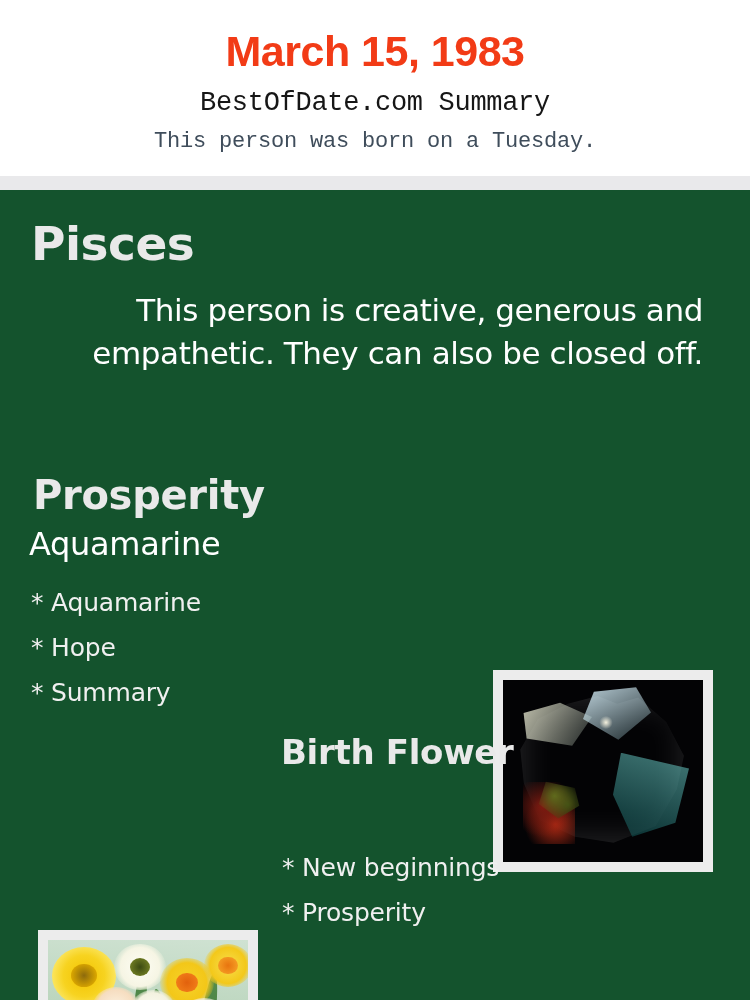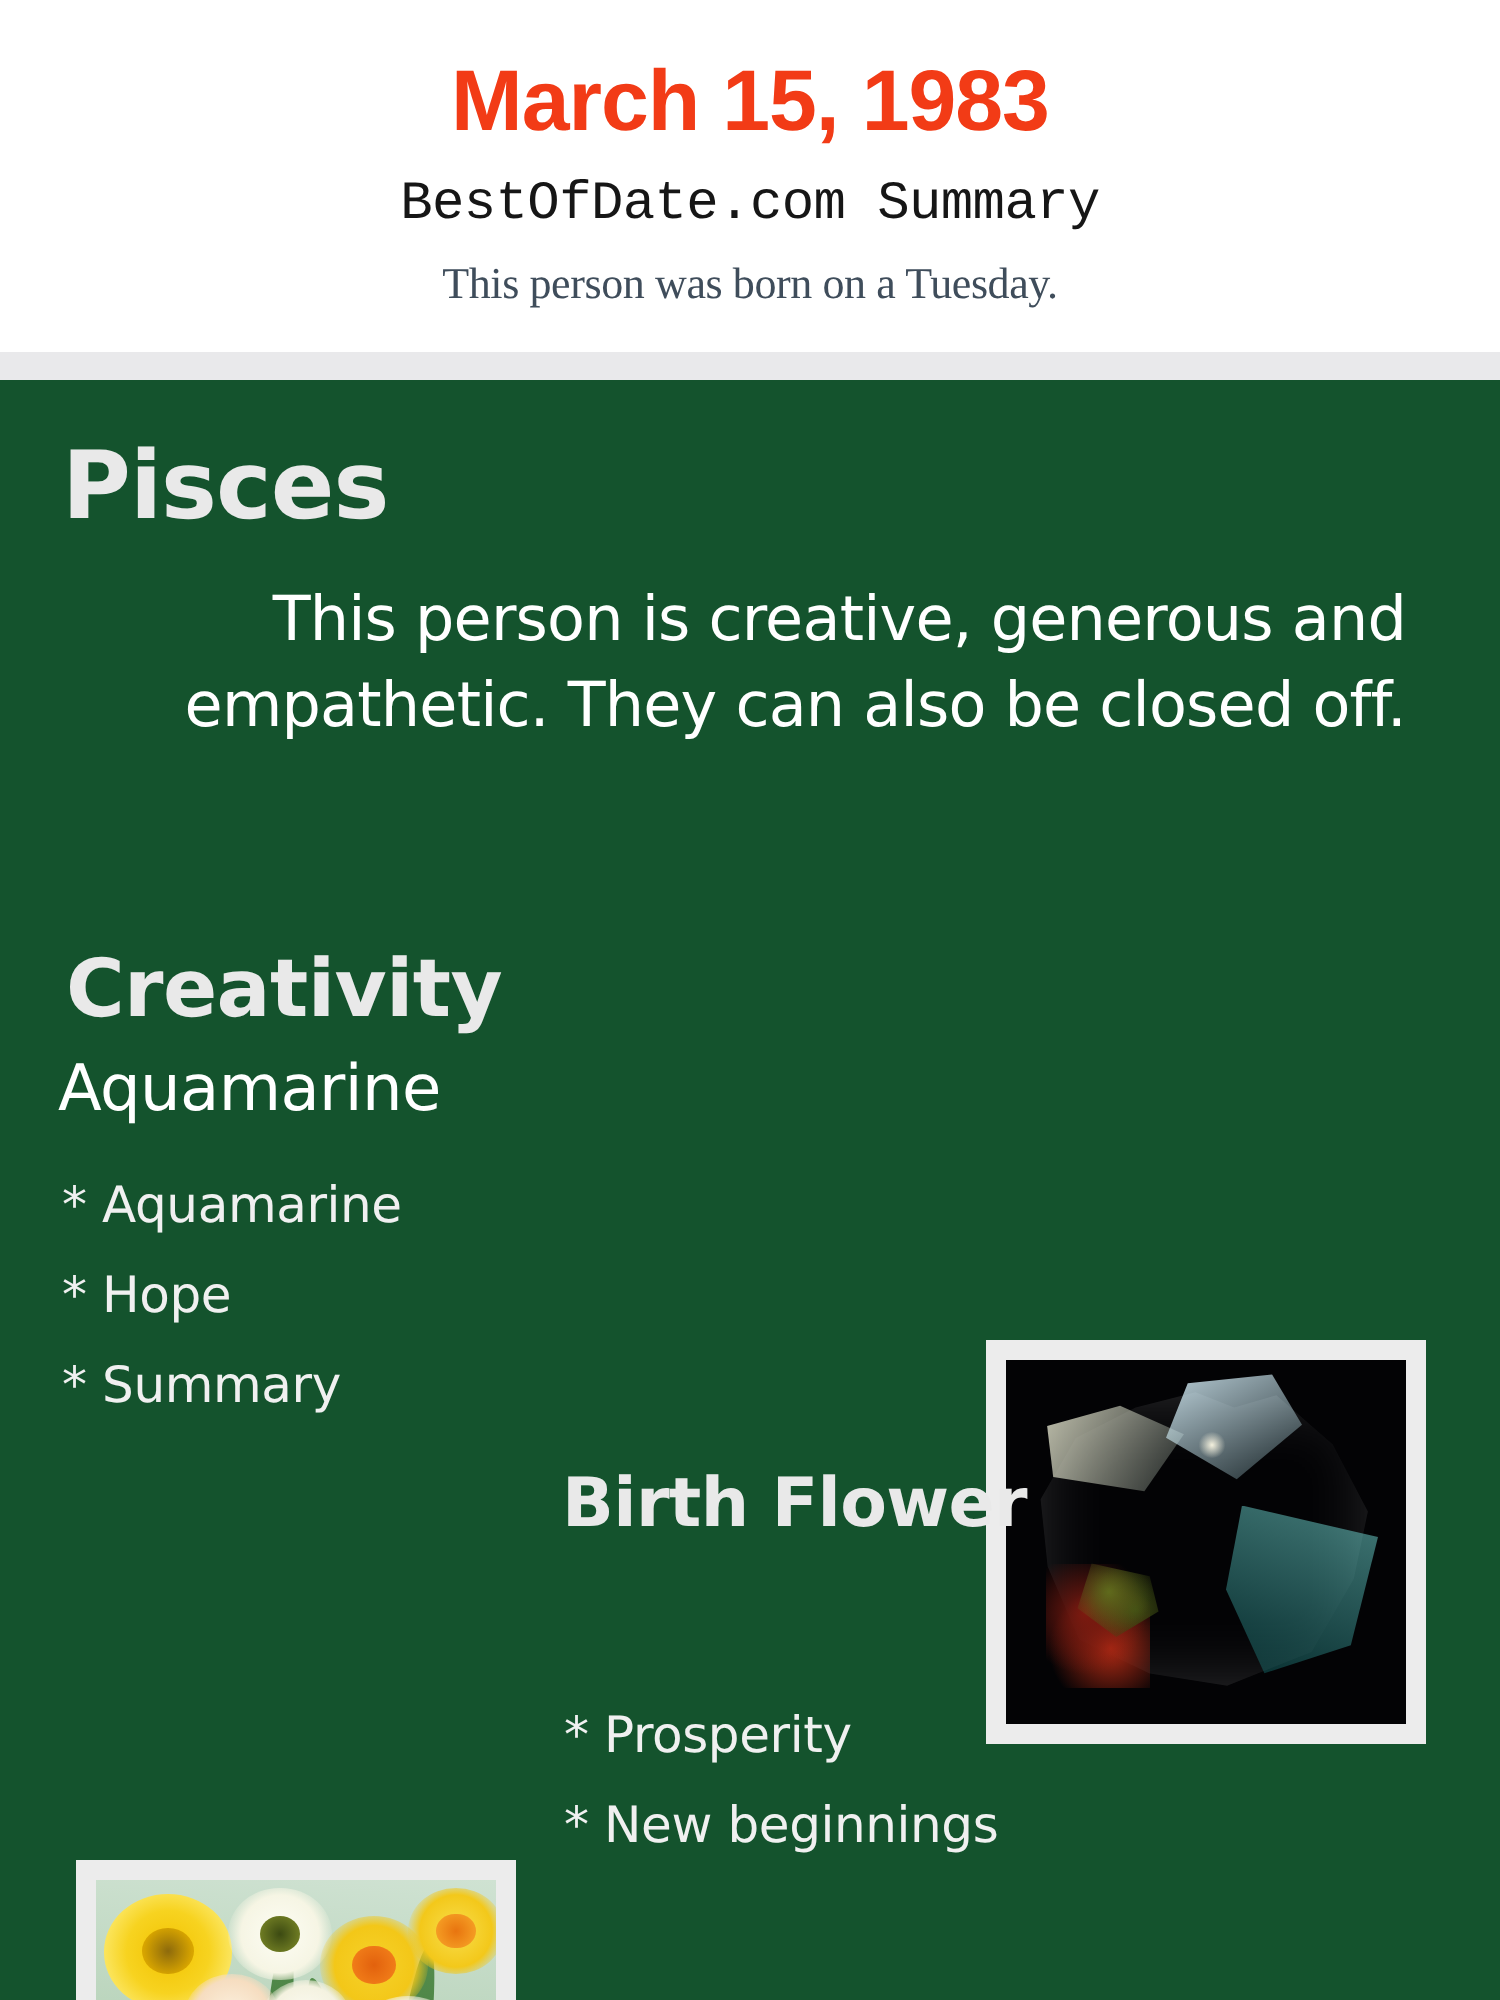--- a/index.html
+++ b/index.html
@@ -40,21 +40,21 @@
   .header-sub {
     font-family: Liberation Mono, monospace;
     font-size: 27px;
     font-weight: 400;
     color: #161616;
     line-height: 1;
     padding-top: 17px;
     letter-spacing: -0.3px;
   }
   .header-note {
-    font-family: Liberation Serif, serif;
+    font-family: Liberation Mono, monospace;
     font-size: 22px;
     font-weight: 400;
     color: #3f4d5b;
     line-height: 1;
     padding-top: 14px;
     letter-spacing: -0.2px;
   }
   .divider {
     position: absolute;
     left: 0; top: 176px;
@@ -274,21 +274,21 @@
     <div class="header-sub">BestOfDate.com Summary</div>
     <div class="header-note">This person was born on a Tuesday.</div>
   </div>
   <div class="divider"></div>
 
   <div class="panel">
 
     <div class="zodiac-name">Pisces</div>
     <div class="zodiac-desc">This person is creative, generous and empathetic. They can also be closed off.</div>
 
-    <div class="stone-heading">Creativity</div>
+    <div class="stone-heading">Prosperity</div>
     <div class="stone-name">Aquamarine</div>
     <ul class="stone-traits">
       <li>* Aquamarine</li>
       <li>* Hope</li>
       <li>* Summary</li>
     </ul>
 
     <div class="photo-frame" id="stone-frame">
       <div class="photo-inner stone-bg">
         <div class="crystal"></div>
@@ -330,18 +330,18 @@
         </div>
         <div class="bloom" style="left:64%;top:32%;width:28%;height:28%;background:radial-gradient(circle,#ffffff 0%,#f3f1e0 58%,rgba(243,241,224,0) 78%);">
           
         </div>
 
       </div>
     </div>
 
     <div class="flower-heading">Birth Flower</div>
     <ul class="flower-traits">
+      <li>* New beginnings</li>
       <li>* Prosperity</li>
-      <li>* New beginnings</li>
     </ul>
 
   </div>
 </div>
 
 </body></html>

